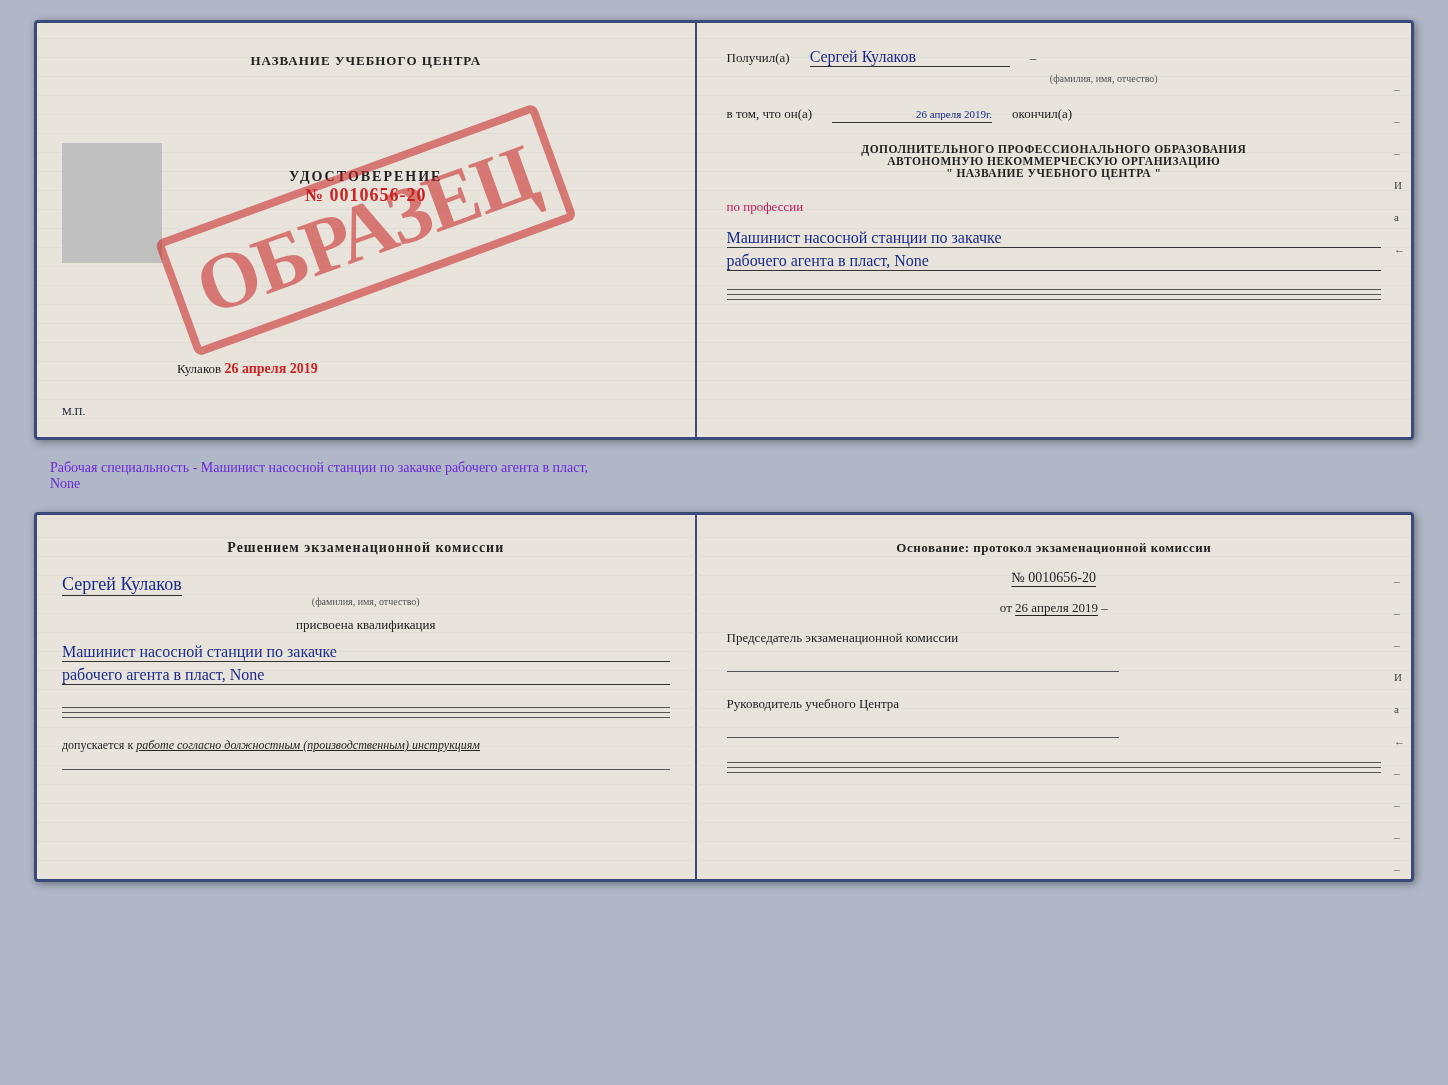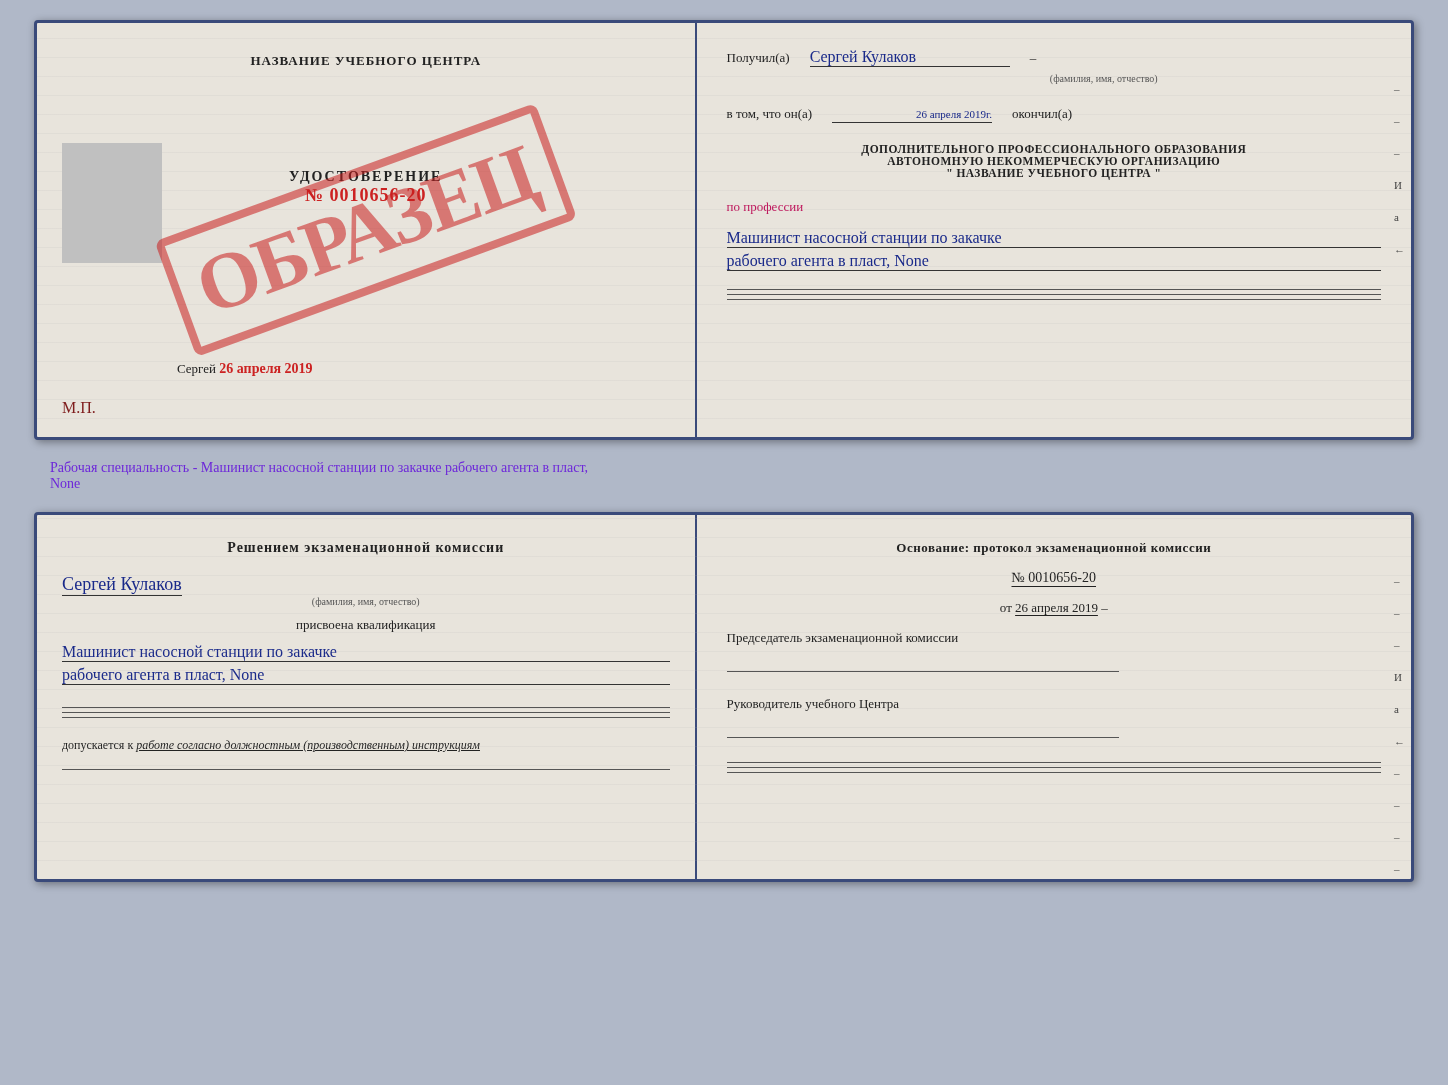--- a/index.html
+++ b/index.html
@@ -121,22 +121,22 @@
       bottom: 60px;
       left: 140px;
       font-size: 13px;
       color: #222;
     }
 
     .mp-line {
       position: absolute;
       bottom: 20px;
       left: 25px;
-      font-size: 16px;
-      color: #7f1d1d;
+      font-size: 11px;
+      color: #0f172a;
     }
 
     .right-row {
       display: flex;
       align-items: baseline;
       gap: 20px;
       flex-wrap: wrap;
       font-size: 13px;
       color: #222;
     }
@@ -351,21 +351,21 @@
     <div class="stamp-overlay">ОБРАЗЕЦ</div>
 
     <div class="photo-placeholder"></div>
 
     <div class="udostoverenie-block" style="margin-top: 80px;">
       <div class="udostoverenie-label">УДОСТОВЕРЕНИЕ</div>
       <div class="udostoverenie-number">№ 0010656-20</div>
     </div>
 
     <div class="vydano-line">
-      <span>Сергей</span>
+      <span>Кулаков</span>
       <span style="font-size:14px; color:#cc2222; font-weight:bold;">26 апреля 2019</span>
     </div>
 
     <div class="mp-line">М.П.</div>
   </div>
 
   <div class="right-panel">
 
     <div class="right-side-marks">
       <span>–</span>

